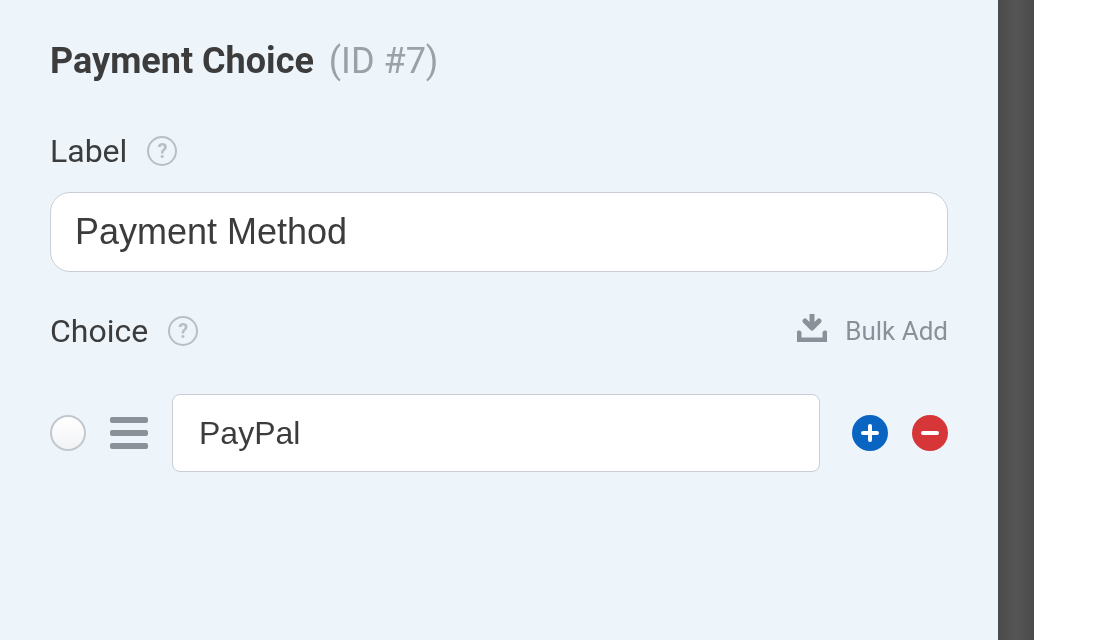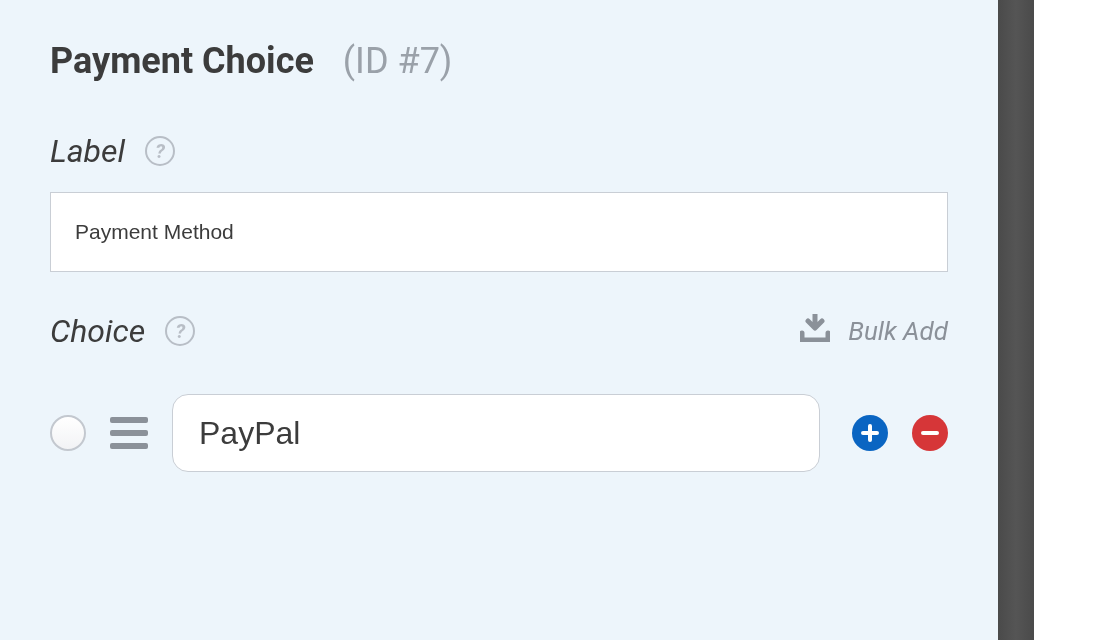--- a/index.html
+++ b/index.html
@@ -26,31 +26,30 @@
     }
     .header {
       font-size: 36px;
       font-weight: 700;
       color: #3c3c3c;
       margin-bottom: 50px;
     }
     .header .id-part {
       font-weight: 400;
       color: #9aa1a9;
-      margin-left: 20px;
+      margin-left: 6px;
     }
     .field-row {
       margin-bottom: 40px;
     }
     .label-line {
       display: flex;
       align-items: center;
       justify-content: space-between;
       margin-bottom: 22px;
-      font-style: italic;
     }
     .label-text {
       font-size: 32px;
       font-weight: 400;
       color: #3c3c3c;
       display: flex;
       align-items: center;
       gap: 20px;
     }
     .help-icon {
@@ -72,23 +71,23 @@
       gap: 18px;
       color: #8b9199;
       font-size: 26px;
       cursor: pointer;
     }
     .input-box {
       width: 100%;
       height: 80px;
       background: #fff;
       border: 1.5px solid #c9ced5;
-      border-radius: 0;
+      border-radius: 20px;
       padding: 0 24px;
-      font-size: 21px;
+      font-size: 36px;
       color: #3c3c3c;
     }
     .choice-row {
       display: flex;
       align-items: center;
       gap: 24px;
       padding: 22px 0 24px 0;
       border-bottom: 1px solid #d8dde4;
     }
     .choice-row:last-child { border-bottom: none; }
@@ -111,21 +110,21 @@
       width: 38px;
       height: 6px;
       background: #8b9199;
       border-radius: 2px;
     }
     .choice-input {
       flex: 1;
       height: 78px;
       background: #fff;
       border: 1.5px solid #c9ced5;
-      border-radius: 16px;
+      border-radius: 8px;
       padding: 0 26px;
       font-size: 32px;
       color: #3c3c3c;
     }
     .row-actions {
       display: flex;
       align-items: center;
       gap: 24px;
       margin-left: 8px;
       flex-shrink: 0;

